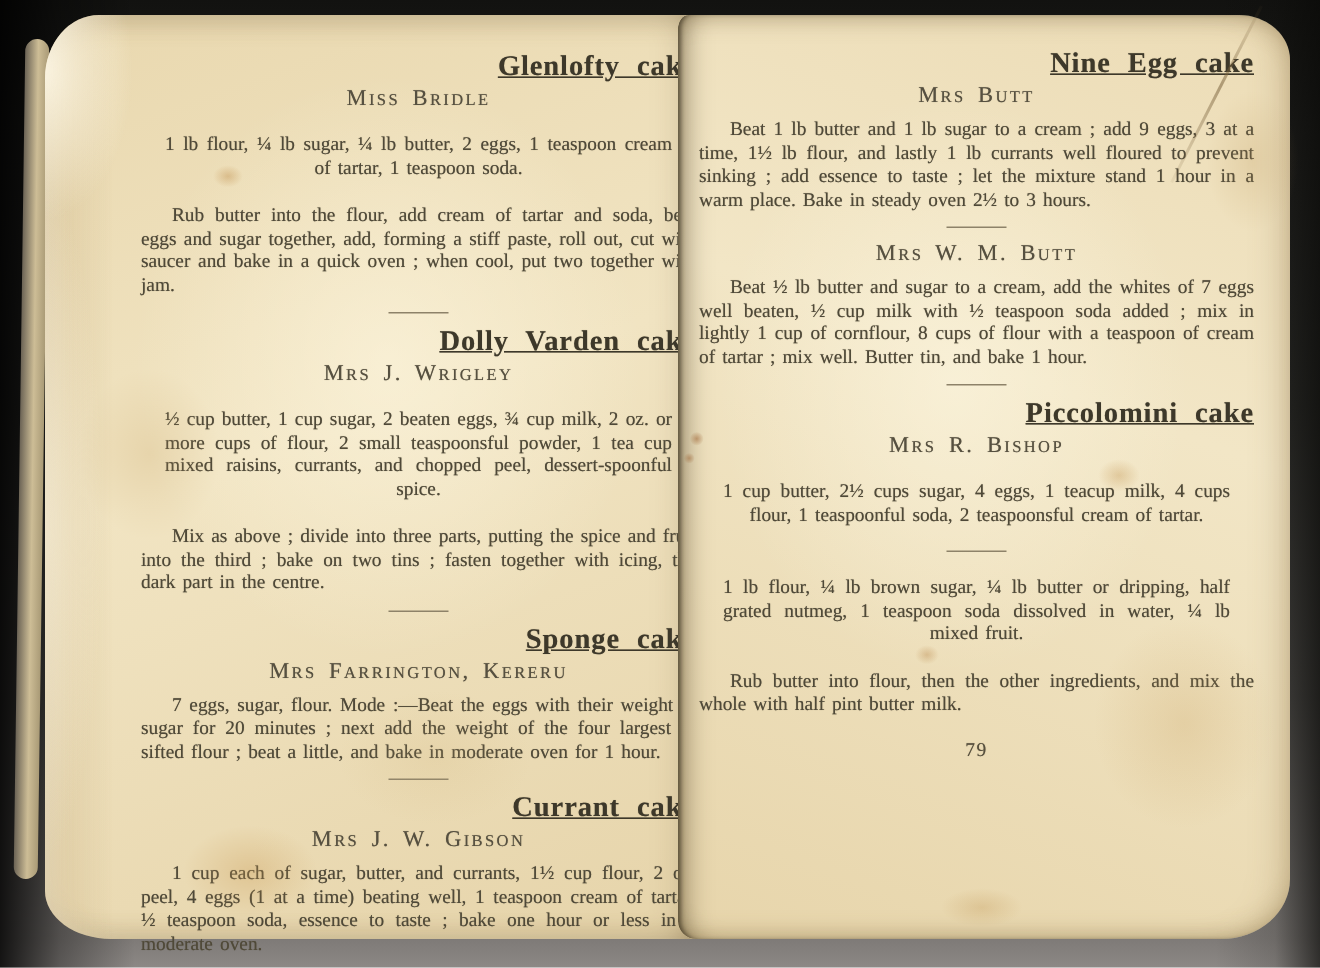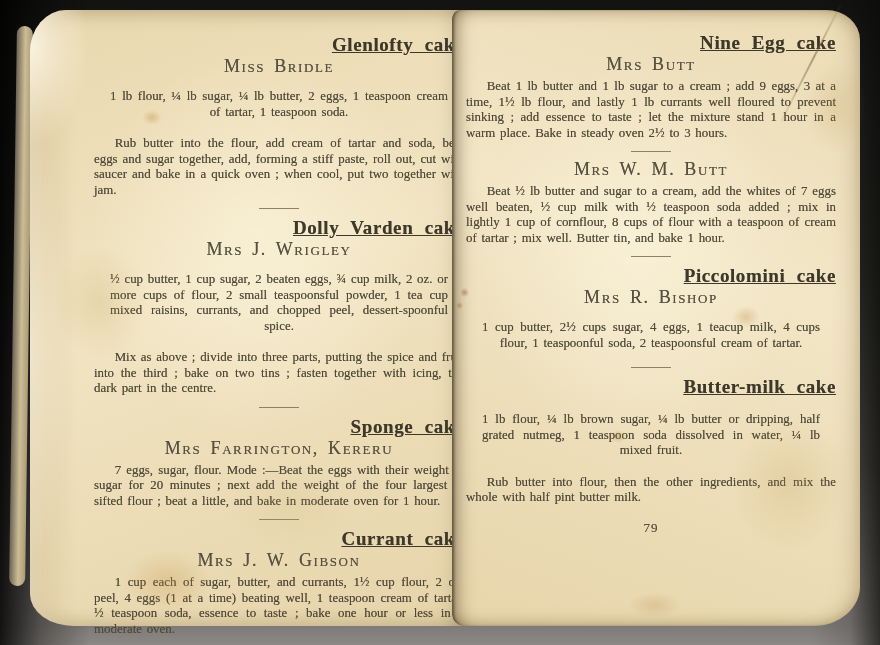--- a/index.html
+++ b/index.html
@@ -55,21 +55,21 @@
       inset -16px 0 24px -14px rgba(125,98,55,.4),
       inset 0 12px 16px -10px rgba(120,95,55,.3),
       inset 0 -12px 16px -10px rgba(130,105,60,.3);
   }
   .recipe-title{
     margin:0;text-align:right;font-size:19px;line-height:18px;font-weight:bold;
     color:#3d382a;letter-spacing:.6px;word-spacing:6px;text-decoration:underline;
   }
   .contributor{
     margin:5px 0 8px;text-align:center;font-variant:small-caps;
-    font-size:18px;line-height:14px;letter-spacing:1.6px;word-spacing:3px;color:#565040;
+    font-size:15px;line-height:14px;letter-spacing:1.6px;word-spacing:3px;color:#565040;
   }
   .ing{margin:16px;text-align:justify;text-align-last:center;}
   .method{margin:0;text-align:justify;text-indent:1.6em;}
   .rule{
     width:40px;border:0;border-top:1px solid #8d8269;margin:10px auto;
     height:0;
   }
   .page-num{margin-top:14px;text-align:center;font-size:13px;letter-spacing:1px;color:#57503e;}
   .stain{position:absolute;border-radius:50%;pointer-events:none;}
   .s1{left:112px;top:100px;width:20px;height:15px;background:radial-gradient(rgba(186,134,64,.38),rgba(186,134,64,0) 70%);}
@@ -161,20 +161,19 @@
     <hr class="rule">
 
     <section class="recipe">
       <h2 class="recipe-title">Piccolomini cake</h2>
       <div class="contributor">Mrs R. Bishop</div>
       <p class="ing">1 cup butter, 2½ cups sugar, 4 eggs, 1 teacup milk, 4 cups flour, 1 teaspoonful soda, 2 teaspoonsful cream of tartar.</p>
     </section>
     <hr class="rule">
 
     <section class="recipe">
-      <h2 class="recipe-title">Butter-milk cake</h2>
       <p class="ing">1 lb flour, ¼ lb brown sugar, ¼ lb butter or dripping, half grated nutmeg, 1 teaspoon soda dissolved in water, ¼ lb mixed fruit.</p>
       <p class="method">Rub butter into flour, then the other ingredients, and mix the whole with half pint butter milk.</p>
     </section>
 
     <div class="page-num">79</div>
   </div>
 </div>
 
 </body></html>

